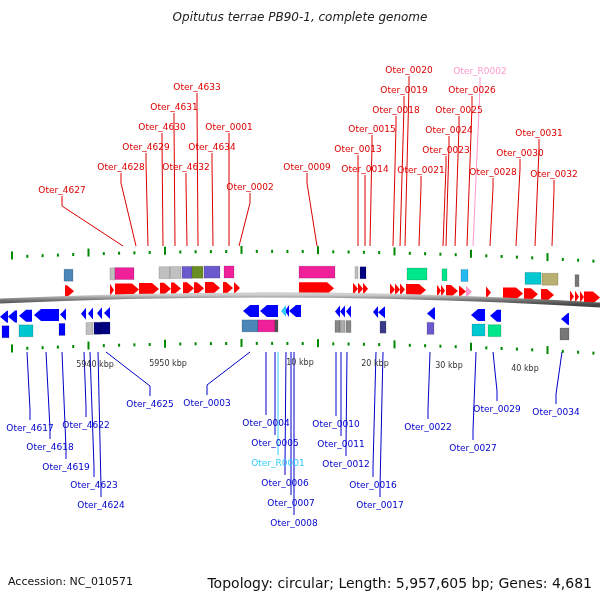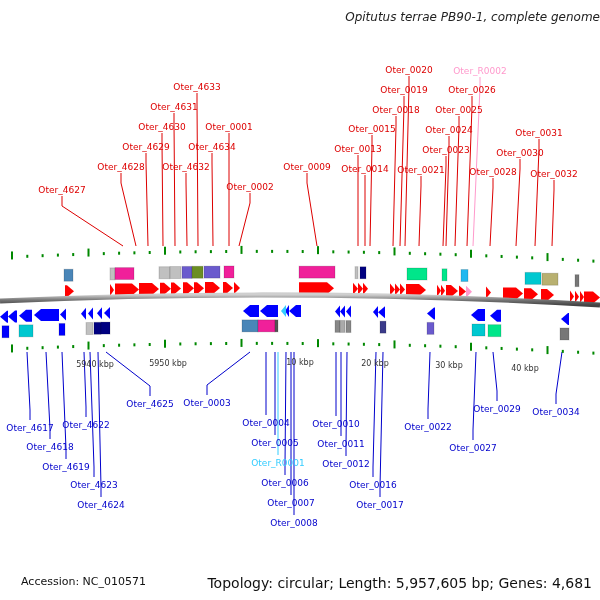--- a/index.html
+++ b/index.html
@@ -1,21 +1,21 @@
 <!DOCTYPE html>
 <html><head>
 <meta charset="utf-8">
 <style>
   html, body { margin: 0; padding: 0; background: #ffffff; }
   body { width: 600px; height: 600px; position: relative; overflow: hidden;
          font-family: "DejaVu Sans", sans-serif; }
-  #title { position: absolute; top: 10px; left: 0; width: 600px; text-align: right;
+  #title { position: absolute; top: 10px; left: 0; width: 600px; text-align: center;
            font-style: italic; font-size: 12px; color: #222; }
   #map { position: absolute; left: 0; top: 0; }
-  #footer-left { position: absolute; left: 21px; top: 575px; font-size: 11px; color: #111; }
+  #footer-left { position: absolute; left: 8px; top: 575px; font-size: 11px; color: #111; }
   #footer-right { position: absolute; right: 8px; top: 575px; font-size: 14px; color: #111; }
   .lbl { font-family: "DejaVu Sans", sans-serif; font-size: 9px; }
   .tick-lbl { font-family: "DejaVu Sans", sans-serif; font-size: 8px; fill: #333; }
 </style>
 </head>
 <body>
 
 <div id="title">Opitutus terrae PB90-1, complete genome</div>
 
 <svg id="map" width="600" height="600">

